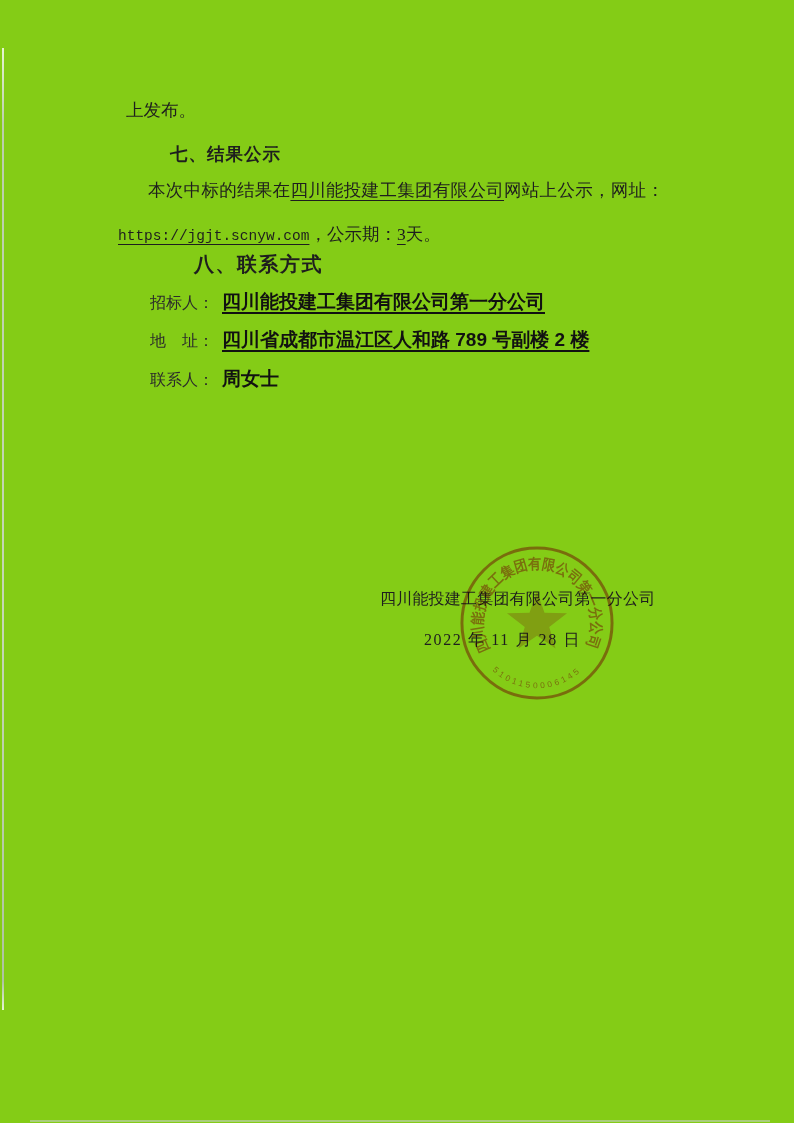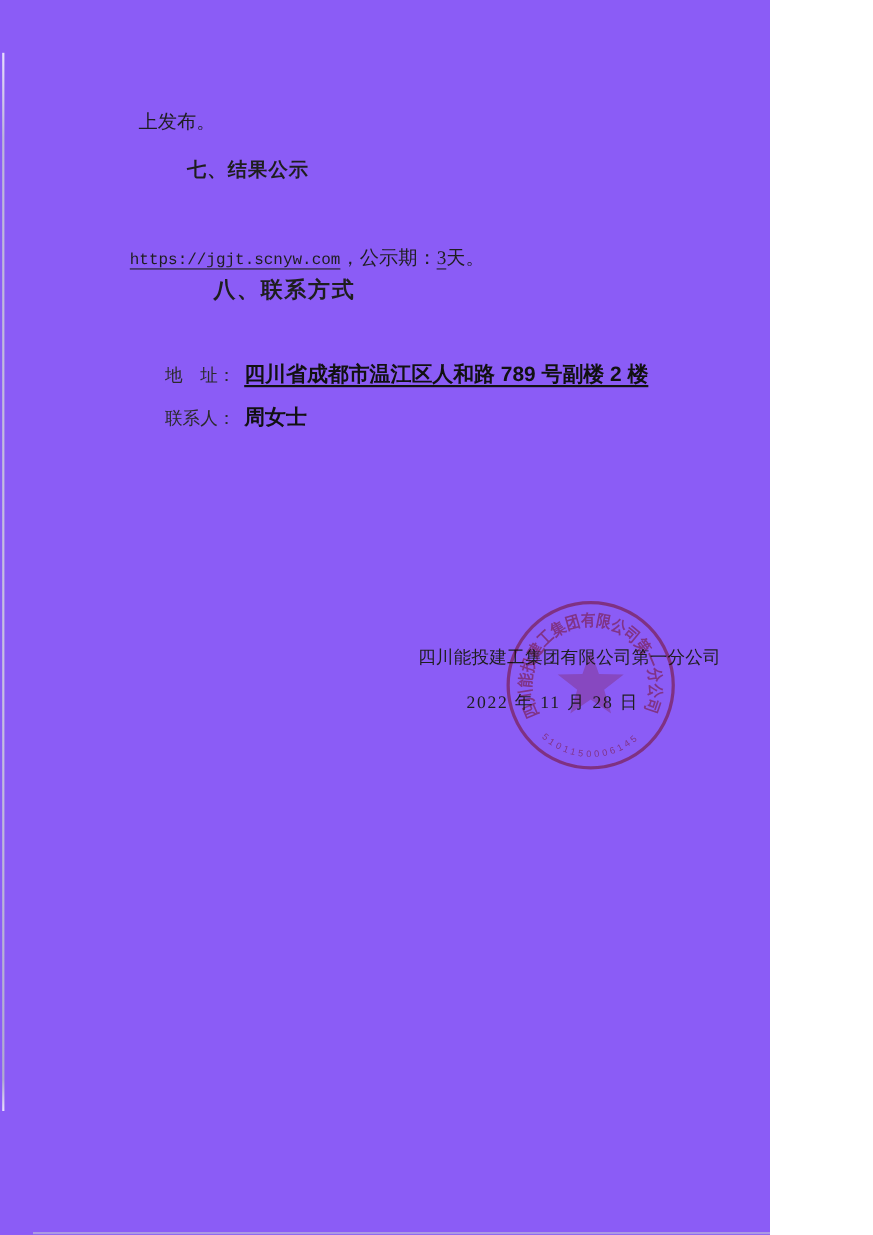--- a/index.html
+++ b/index.html
@@ -3,23 +3,23 @@
 <meta charset="utf-8">
 <style>
   html, body {
     margin: 0;
     padding: 0;
     background: #ffffff;
     font-family: "Liberation Serif", "DejaVu Serif", serif;
   }
   .page {
     position: relative;
-    width: 700px;
+    width: 794px;
     height: 1123px;
-    background: #8b5cf6;
+    background: #84cc16;
     overflow: hidden;
     color: #1e1e1e;
   }
   
   .scan-edge-left {
     position: absolute;
     left: 2px; top: 48px;
     width: 2px; height: 962px;
     background: linear-gradient(#ffffff, #c9ced1 8%, #d6dadc 60%, #b9c0c4 97%, #ffffff);
     opacity: 0.8;
@@ -125,25 +125,30 @@
 
 <div class="page">
 
   <div class="scan-edge-left"></div>
   <div class="scan-edge-bottom"></div>
 
   <div class="line cont">上发布。</div>
 
   <div class="line h7">七、结果公示</div>
 
+  <div class="line paraA"><span>本次中标的结果在</span><span class="u">四川能投建工集团有限公司</span><span>网站上公示，网址：</span></div>
 
   <div class="line paraB"><span class="u mono">https://jgjt.scnyw.com</span><span>，公示期：</span><span class="u">3</span><span>天。</span></div>
 
   <div class="line h8">八、联系方式</div>
 
+  <div class="row row1">
+    <span class="lbl">招标人：</span>
+    <span class="val u">四川能投建工集团有限公司第一分公司</span>
+  </div>
 
   <div class="row row2">
     <span class="lbl">地　址：</span>
     <span class="val u">四川省成都市温江区人和路 789 号副楼 2 楼</span>
   </div>
 
   <div class="row row3">
     <span class="lbl">联系人：</span>
     <span class="val">周女士</span>
   </div>

